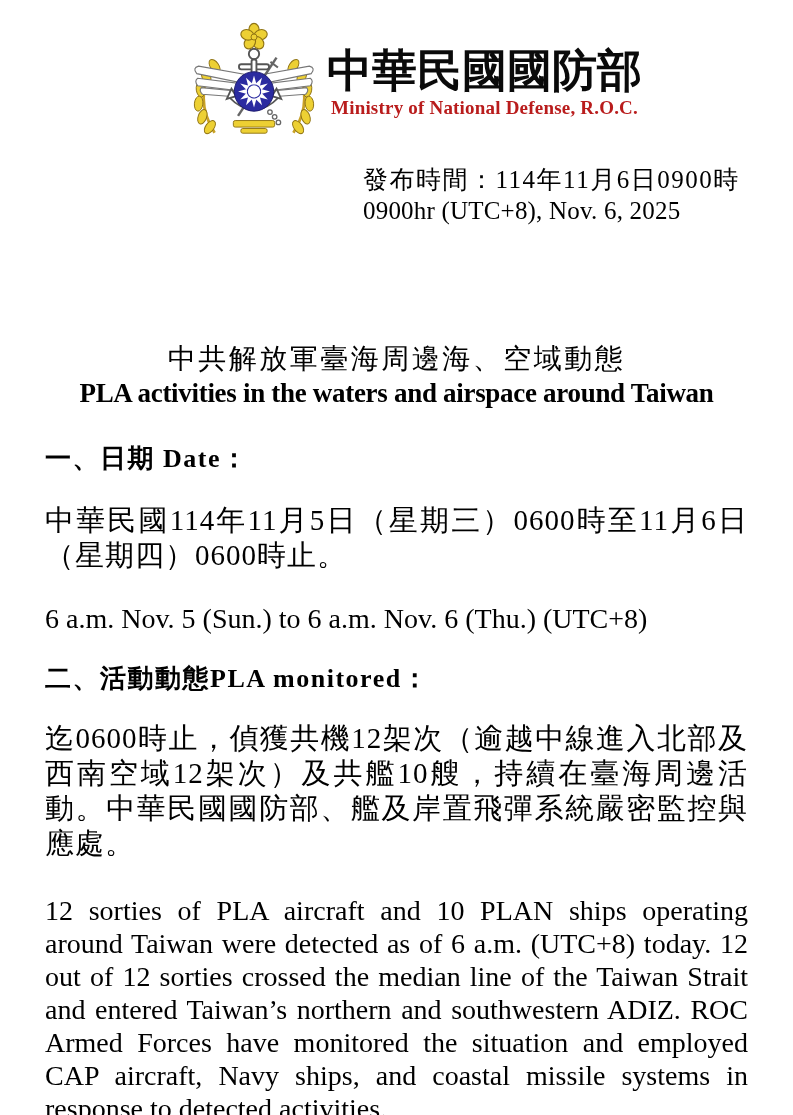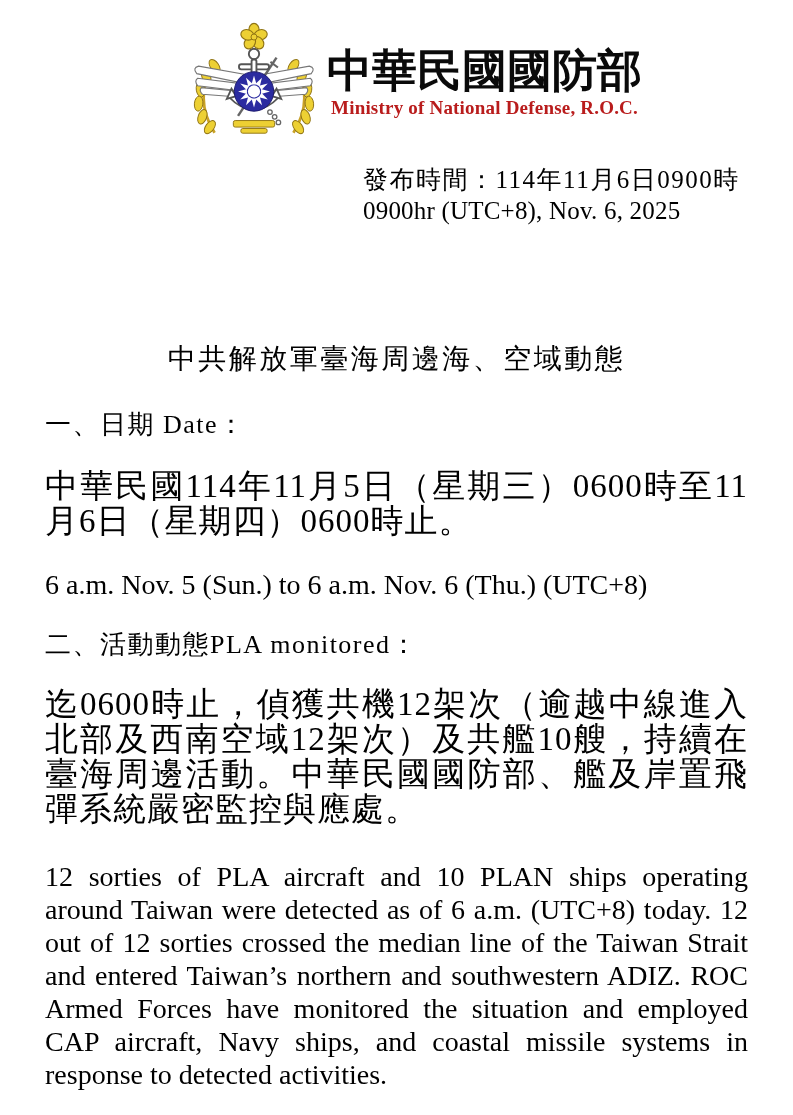--- a/index.html
+++ b/index.html
@@ -28,28 +28,28 @@
   .release-zh { letter-spacing: 1.5px; white-space: nowrap; margin-top: 20px; }
   .release-en { letter-spacing: 0.2px; white-space: nowrap; }
 
   
   .doc-title { margin-top: 116px; text-align: center; }
   .title-zh { font-size: 28px; font-weight: 400; letter-spacing: 2.5px; line-height: 34px; text-align: center; }
   .title-en { font-size: 27px; font-weight: 700; letter-spacing: -0.3px; line-height: 34px; }
 
   
   .sec-heading {
-    font-size: 26px; font-weight: 400; margin: 0; letter-spacing: 1.5px;
+    font-size: 26px; font-weight: 700; margin: 0; letter-spacing: 1.5px;
     line-height: 32px;
   }
   .sec-heading.first { margin-top: 33px; }
   .sec-heading.second { margin-top: 28px; }
   p { margin: 0; }
   .para-zh {
-    font-size: 33px; line-height: 35px; text-align: justify;
+    font-size: 29px; line-height: 35px; text-align: justify;
     letter-spacing: 1px;
   }
   .para-en { font-size: 28px; line-height: 33px; text-align: justify; }
   .mt-date-zh { margin-top: 28px; }
   .mt-date-en { margin-top: 29px; }
   .mt-act-zh  { margin-top: 26px; }
   .mt-act-en  { margin-top: 33px; }
 </style>
 </head>
 <body>
@@ -138,20 +138,21 @@
     </div>
   </header>
 
   <div class="release">
     <div class="release-zh">發布時間：114年11月6日0900時</div>
     <div class="release-en">0900hr (UTC+8), Nov. 6, 2025</div>
   </div>
 
   <div class="doc-title">
     <div class="title-zh">中共解放軍臺海周邊海、空域動態</div>
+    <div class="title-en">PLA activities in the waters and airspace around Taiwan</div>
   </div>
 
   <section>
     <h2 class="sec-heading first">一、日期 Date：</h2>
     <p class="para-zh mt-date-zh">中華民國114年11月5日（星期三）0600時至11月6日（星期四）0600時止。</p>
     <p class="para-en mt-date-en">6 a.m. Nov. 5 (Sun.) to 6 a.m. Nov. 6 (Thu.) (UTC+8)</p>
   </section>
 
   <section>
     <h2 class="sec-heading second">二、活動動態PLA monitored：</h2>

